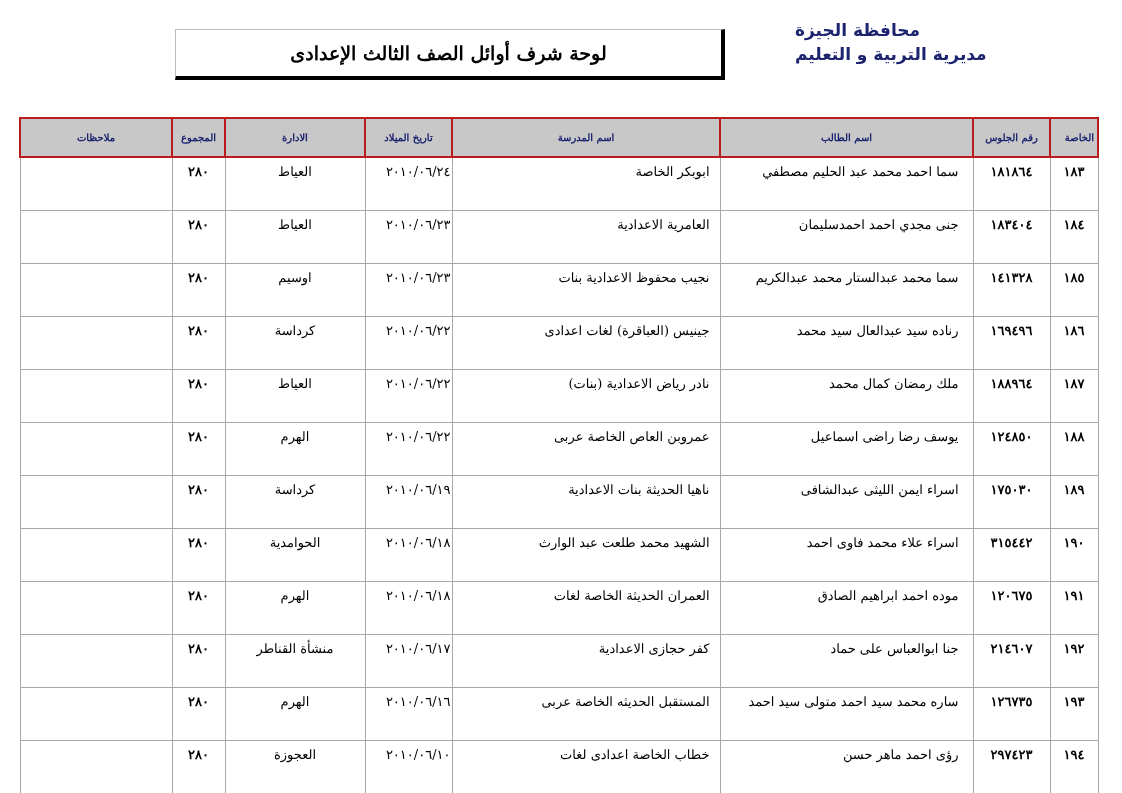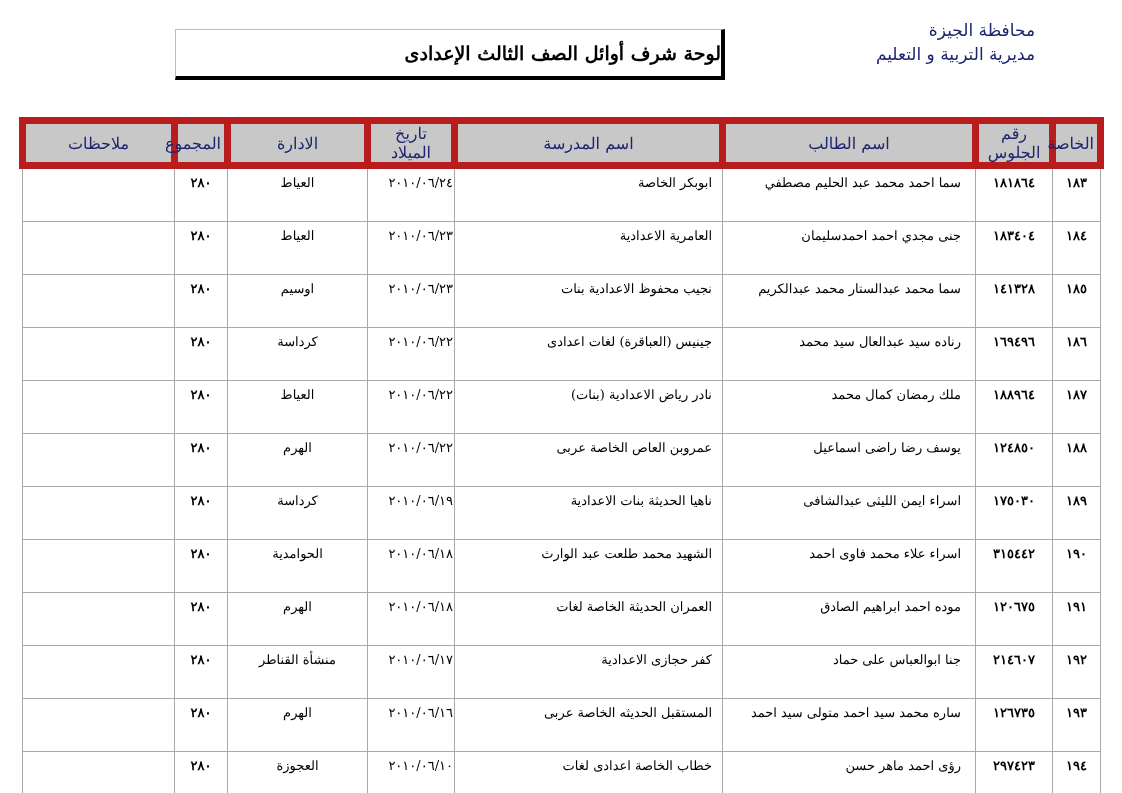--- a/index.html
+++ b/index.html
@@ -1,22 +1,22 @@
 <!DOCTYPE html>
 <html><head>
 <meta charset="utf-8">
 <style>
   html, body { margin:0; padding:0; background:#ffffff; }
   body { width:1122px; height:793px; position:relative; overflow:hidden; font-family:"DejaVu Serif", serif; color:#000; }
-  .org-header { position:absolute; top:18px; left:795px; width:240px; text-align:right; direction:rtl; color:#1c2470; font-family:"DejaVu Sans", sans-serif; font-weight:normal; }
+  .org-header { position:absolute; top:18px; left:795px; width:240px; text-align:left; direction:rtl; color:#1c2470; font-family:"DejaVu Sans", sans-serif; font-weight:bold; }
   .org-header div { font-size:17px; line-height:24px; }
-  .title-box { position:absolute; top:29px; left:175px; width:545px; height:46px; border:1px solid #bcbcbc; border-right:4px solid #000; border-bottom:4px solid #000; background:#fff; display:flex; align-items:center; direction:rtl; }
+  .title-box { position:absolute; top:29px; left:175px; width:545px; height:46px; border:1px solid #bcbcbc; border-right:4px solid #000; border-bottom:4px solid #000; background:#fff; display:flex; align-items:center; justify-content:center; direction:rtl; }
   .title-box span { font-size:19px; font-weight:bold; font-family:"DejaVu Serif", serif; }
   table.honor { position:absolute; top:117px; left:19px; width:1078px; border-collapse:collapse; direction:rtl; table-layout:fixed; }
-  table.honor th { background:#c8c8c8; color:#1c2470; font-weight:normal; font-size:16px; height:37px; border:7px solid #b91c1c; font-family:"DejaVu Serif", serif; padding:0 3px; }
+  table.honor th { background:#c8c8c8; color:#1c2470; font-weight:bold; font-size:10px; height:37px; border:2px solid #b91c1c; font-family:"DejaVu Serif", serif; padding:0 3px; }
   table.honor td { border:1px solid #a8a8a8; height:45px; vertical-align:top; padding-top:6px; font-size:13px; }
   td.rank, td.seat { text-align:center; font-weight:bold; font-size:13px; letter-spacing:1px; }
   td.name { text-align:right; padding-right:14px; font-size:14.5px;margin-top:28px; }
   td.school { text-align:right; padding-right:10px; font-size:12px; }
   td.dob { text-align:left; padding-left:24px; font-size:11px; letter-spacing:1px; }
   td.admin { text-align:center; font-size:10px; padding-top:4px; }
   td.total { text-align:center; font-weight:bold; font-size:12px; letter-spacing:1px; }
   td.notes { }
   th.h-rank { text-align:right; }
 </style>

